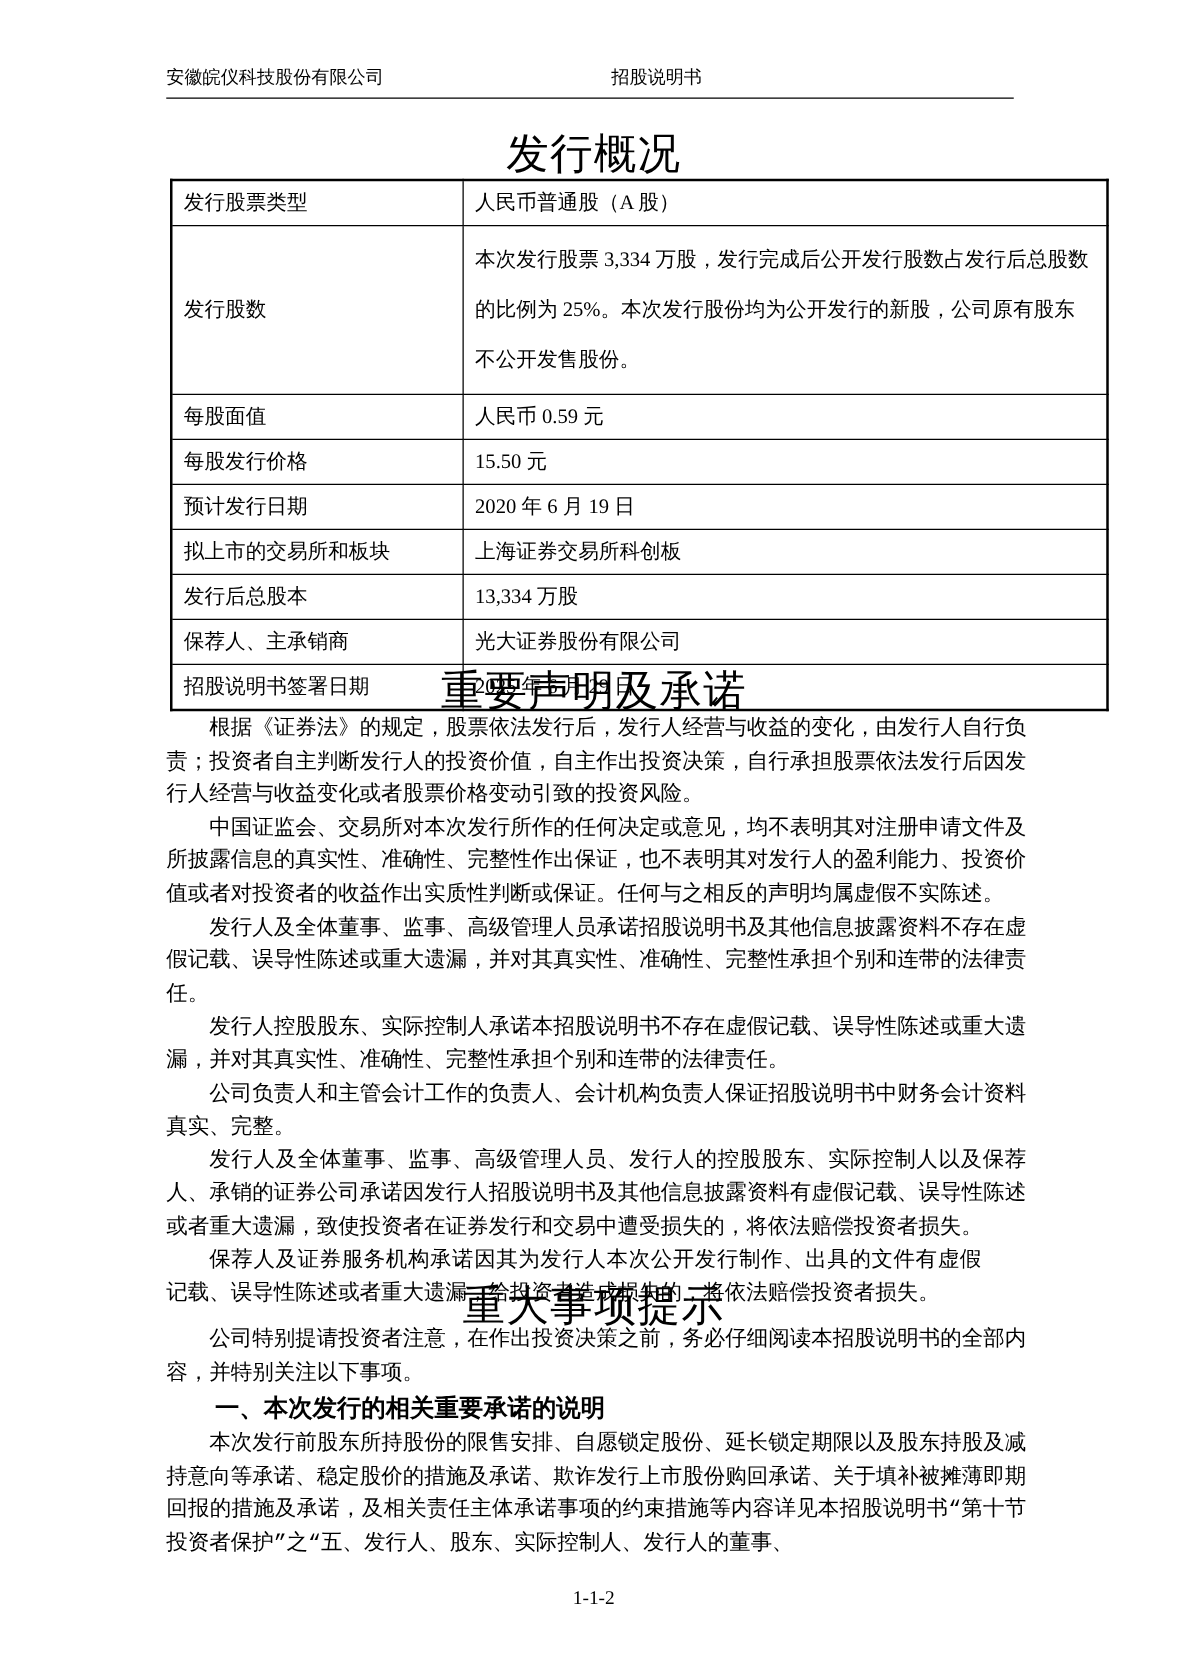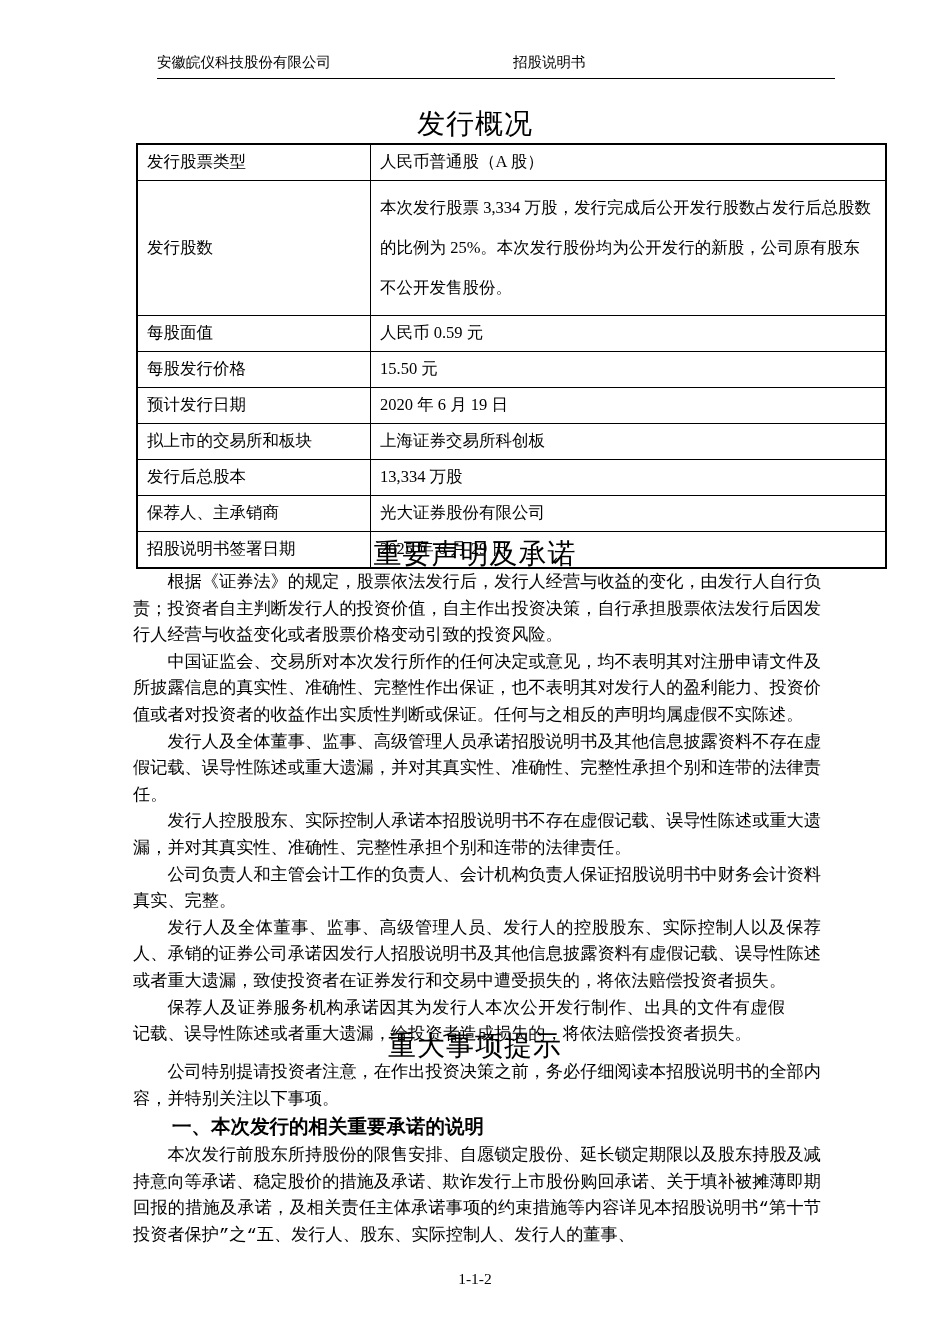--- a/index.html
+++ b/index.html
@@ -30,34 +30,33 @@
     top: 52px;
     width: 678px;
     box-sizing: border-box;
     display: flex;
     align-items: flex-end;
     font-family: "Liberation Sans", "DejaVu Sans", sans-serif;
     font-size: 14.5px;
     line-height: 20px;
     padding-bottom: 6px;
     border-bottom: 1.6px solid #000;
-    margin-left: 24px;
   }
   .doc-header .hdr-left {
     white-space: nowrap;
   }
   .doc-header .hdr-right {
     white-space: nowrap;
     margin-left: 182px;
   }
 
   
   .section-title {
     text-align: center;
-    font-size: 28px;
+    font-size: 34px;
     line-height: 32px;
     font-weight: normal;
     font-family: "Liberation Serif", "DejaVu Serif", serif;
     margin: 0;
     letter-spacing: 1px;
   }
 
   #title-fa-xing {
     position: absolute;
     left: 0; top: 108px;

